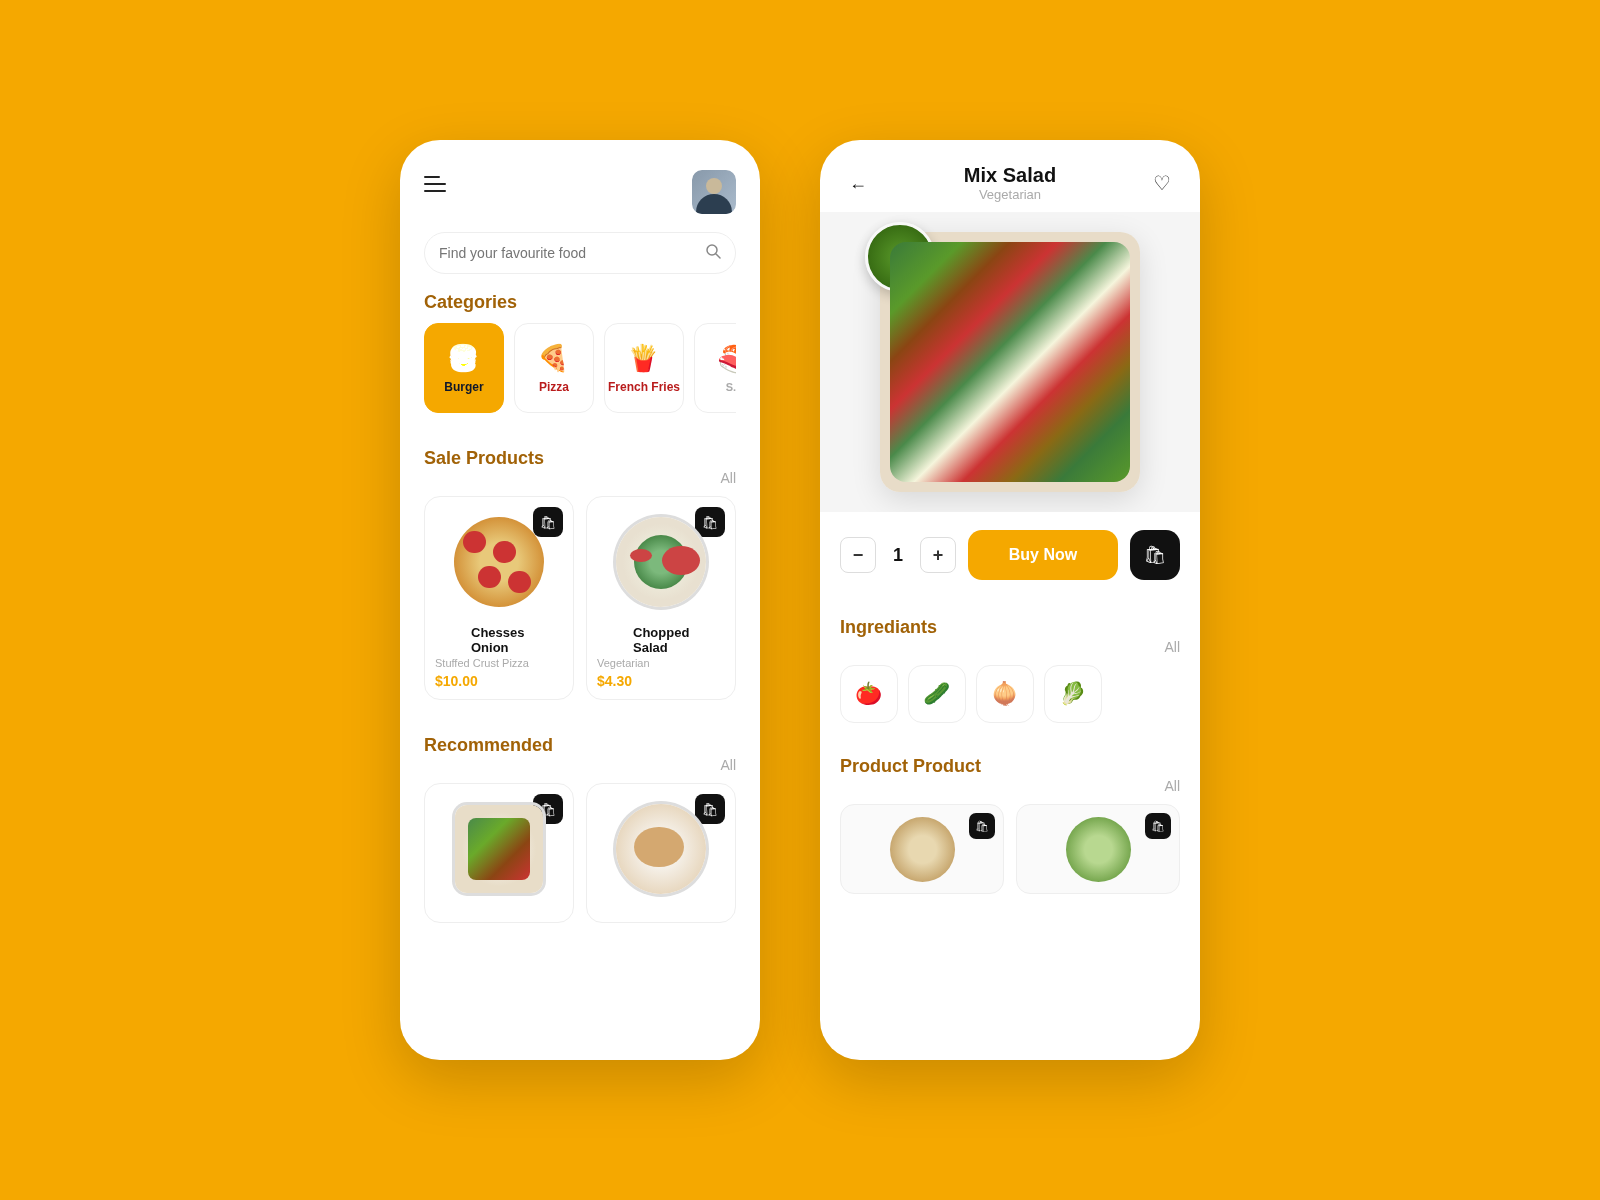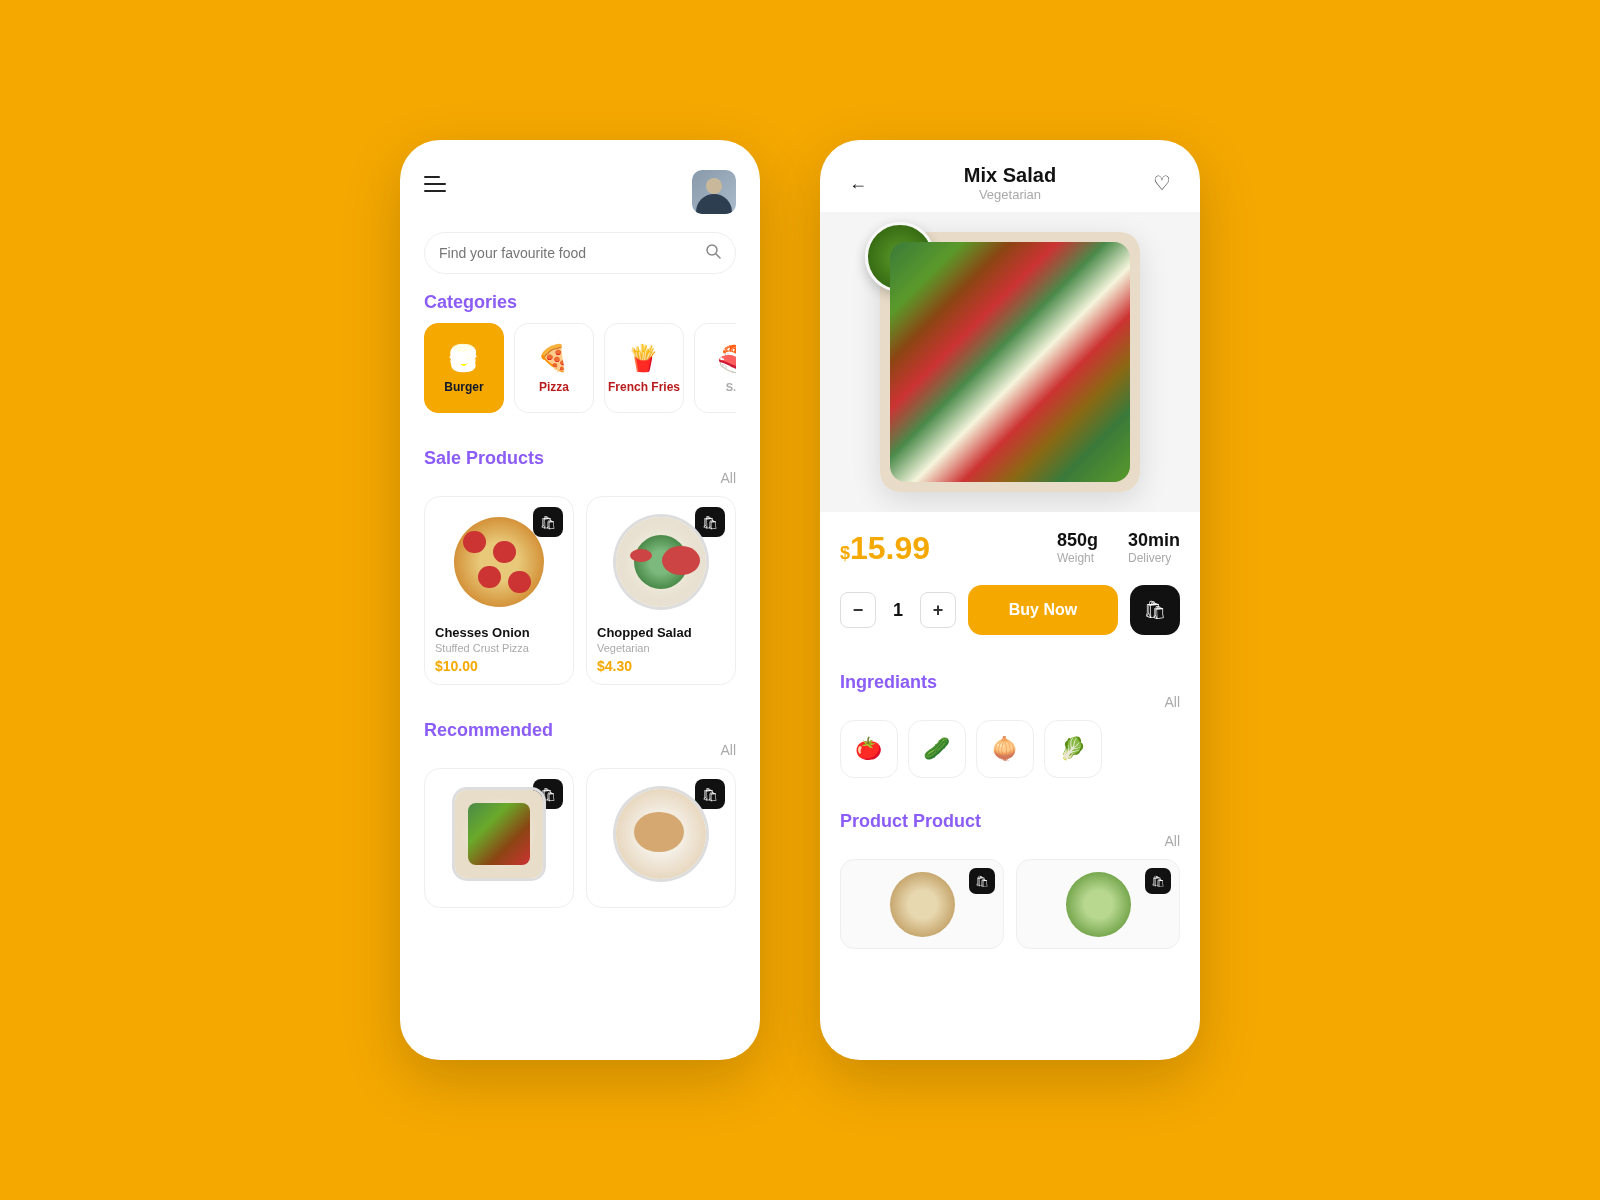--- a/index.html
+++ b/index.html
@@ -111,21 +111,21 @@
       font-size: 14px; color: #aaa;
       flex: 1; background: transparent;
     }
     .search-icon-wrap { color: #888; }
 
     .section-header {
       display: flex;
       align-items: center;
       justify-content: space-between;
     }
-    .section-title { font-size: 18px; font-weight: 700; color: #8b5cf6; }
+    .section-title { font-size: 18px; font-weight: 700; color: #a16207; }
     .section-all { font-size: 14px; color: #aaa; cursor: pointer; margin-top: 39px; }
 
     
     .categories-row {
       display: flex;
       gap: 10px;
       overflow: hidden;
     }
     .category-card {
       flex: 0 0 80px;
@@ -177,21 +177,21 @@
       width: 30px; height: 30px;
       background: #111;
       border-radius: 8px;
       display: flex;
       align-items: center;
       justify-content: center;
       cursor: pointer;
       color: #fff;
       font-size: 13px;
     }
-    .product-name { font-size: 13px; font-weight: 700; color: #111; }
+    .product-name { font-size: 13px; font-weight: 700; color: #111; margin-left: 36px; }
     .product-sub { font-size: 11px; color: #aaa; margin-top: 2px; }
     .product-price { font-size: 14px; font-weight: 700; color: #F5A800; margin-top: 4px; }
 
     
     .food-pizza {
       width: 90px; height: 90px;
       border-radius: 50%;
       background: radial-gradient(circle, #e8c97a 30%, #d4933a 70%, #8b4513 100%);
       position: relative;
       overflow: hidden;
@@ -531,34 +531,20 @@
 
   <div class="detail-food-img">
     <div class="big-salad">
       <div class="sauce-bowl"></div>
       <div class="big-salad-inner"></div>
     </div>
   </div>
 
   <div class="detail-info">
 
-    <div class="price-stats">
-      <div class="big-price">
-        <span style="font-size:18px;">$</span><span>15.99</span>
-      </div>
-      <div style="flex:1;"></div>
-      <div class="stat-item">
-        <div class="stat-val">850g</div>
-        <div class="stat-label">Weight</div>
-      </div>
-      <div class="stat-item">
-        <div class="stat-val">30min</div>
-        <div class="stat-label">Delivery</div>
-      </div>
-    </div>
 
     <div class="buy-row">
       <div class="qty-btn">−</div>
       <div class="qty-num">1</div>
       <div class="qty-btn">+</div>
       <div class="buy-btn">
         <span>Buy Now</span>
       </div>
       <div class="cart-btn-dark">🛍</div>
     </div>

